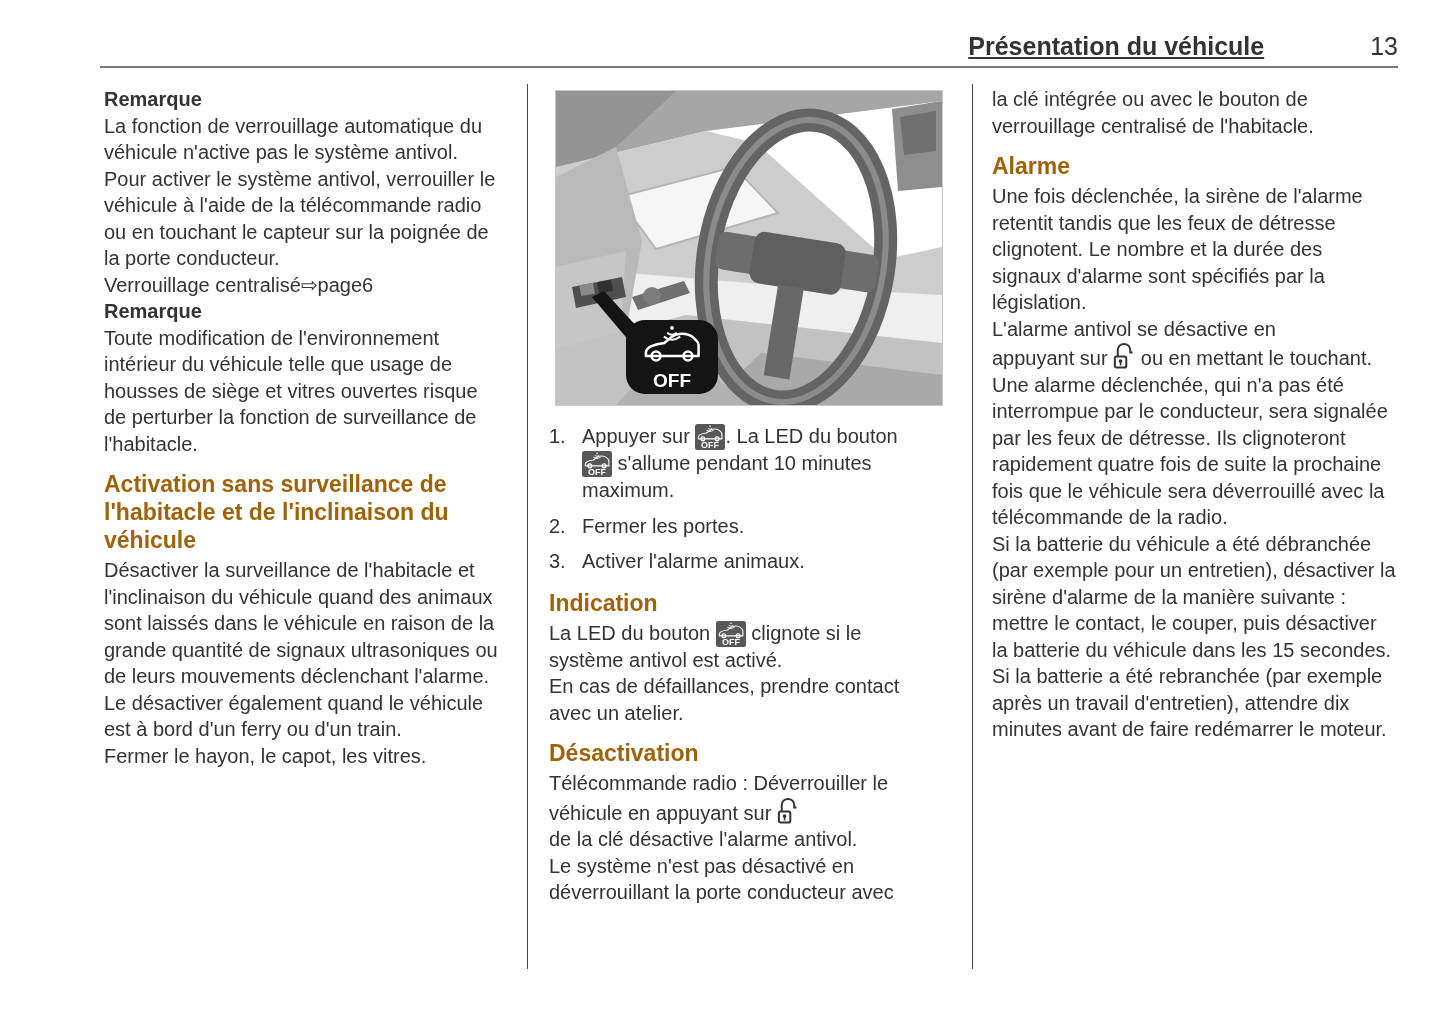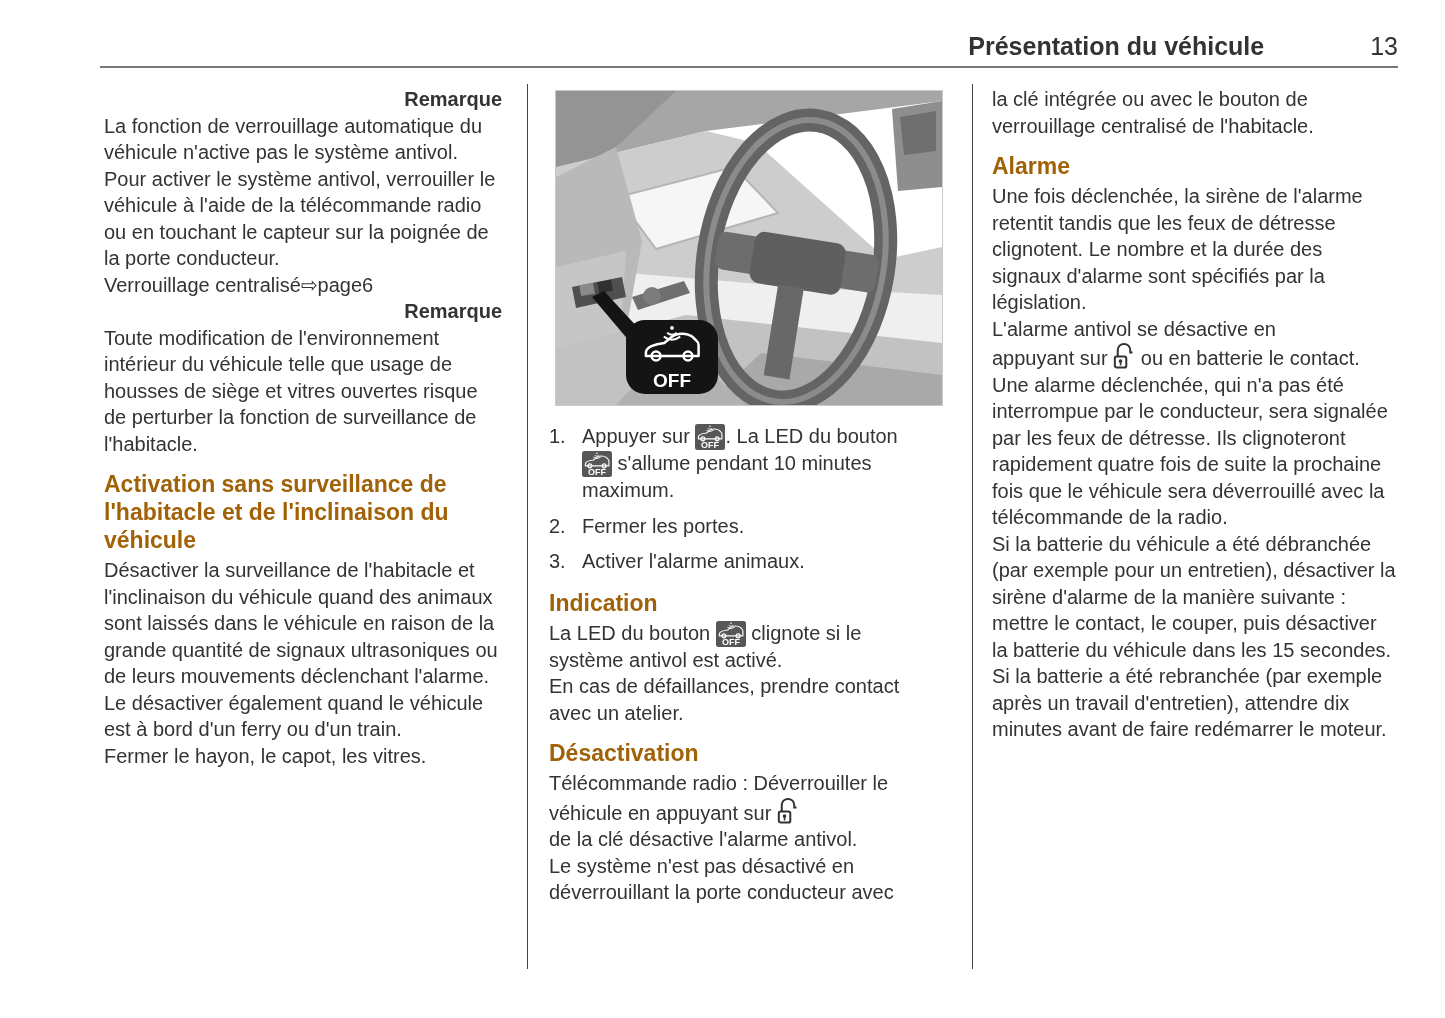--- a/index.html
+++ b/index.html
@@ -3,26 +3,26 @@
 <meta charset="utf-8">
 <style>
   html,body{margin:0;padding:0;background:#ffffff;}
   body{
     width:1445px;height:1018px;position:relative;overflow:hidden;
     font-family:"Liberation Sans","DejaVu Sans",sans-serif;
     color:#333333;
     -webkit-font-smoothing:antialiased;
   }
   p{margin:0;font-size:20px;line-height:26.5px;}
-  .bold{font-weight:bold;text-align:right;}
+  .bold{font-weight:bold;}
   .sec{font-size:23px;line-height:28px;font-weight:bold;margin:13px 0 3px 0;color:#a16207;}
   .mt16{margin-top:14px;}
   
   .header{position:absolute;top:32px;left:100px;right:47px;display:flex;justify-content:flex-end;align-items:baseline;}
-  .chapter-title{font-size:25px;font-weight:bold;margin-right:106px;}
+  .chapter-title{font-size:25px;font-weight:bold;margin-right:106px;text-decoration:underline;}
   .page-number{font-size:25px;font-weight:normal;text-align:center;}
   .rule{position:absolute;left:100px;right:47px;top:66px;height:2px;background:#787878;}
   
   .col-left{position:absolute;left:104px;top:86px;width:398px;}
   .col-mid{position:absolute;left:549px;top:88px;width:392px;}
   .col-right{position:absolute;left:992px;top:86px;width:404px;}
   .divider{position:absolute;top:84px;height:885px;width:1px;background:#454545;}
   .divider.one{left:527px;}
   .divider.two{left:972px;}
   
@@ -165,19 +165,19 @@
   </div>
 
   <div class="col-right">
     <p>la clé intégrée ou avec le bouton de verrouillage centralisé de l'habitacle.</p>
     <div class="sec">Alarme</div>
     <p>Une fois déclenchée, la sirène de l'alarme retentit tandis que les feux de détresse clignotent. Le nombre et la durée des signaux d'alarme sont spécifiés par la législation.</p>
     <p><span>L'alarme antivol se désactive en</span><br><span>appuyant sur </span><svg class="unlock-icon" width="22" height="28" viewBox="0 0 24 30">
           <g color="#333333">
             <use href="#sym-unlock" width="24" height="30"></use>
           </g>
-        </svg><span> ou en batterie le contact.</span></p>
+        </svg><span> ou en mettant le touchant.</span></p>
     <p>Une alarme déclenchée, qui n'a pas été interrompue par le conducteur, sera signalée par les feux de détresse. Ils clignoteront rapidement quatre fois de suite la prochaine fois que le véhicule sera déverrouillé avec la télécommande de la radio.</p>
     <p>Si la batterie du véhicule a été débranchée (par exemple pour un entretien), désactiver la sirène d'alarme de la manière suivante : mettre le contact, le couper, puis désactiver la batterie du véhicule dans les 15 secondes.</p>
     <p>Si la batterie a été rebranchée (par exemple après un travail d'entretien), attendre dix minutes avant de faire redémarrer le moteur.</p>
   </div>
 
 </div>
 
 </body></html>

